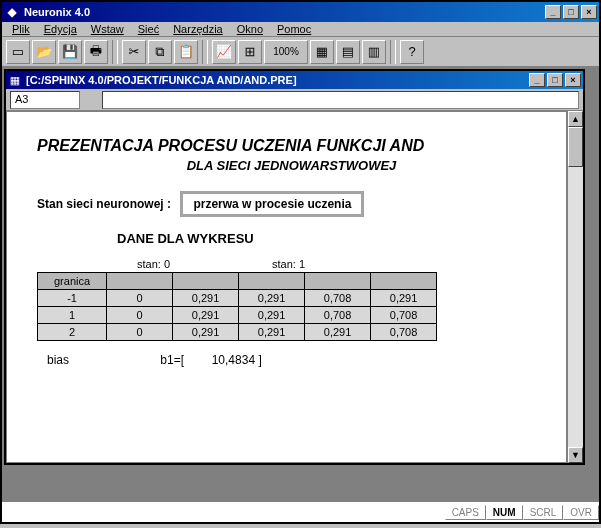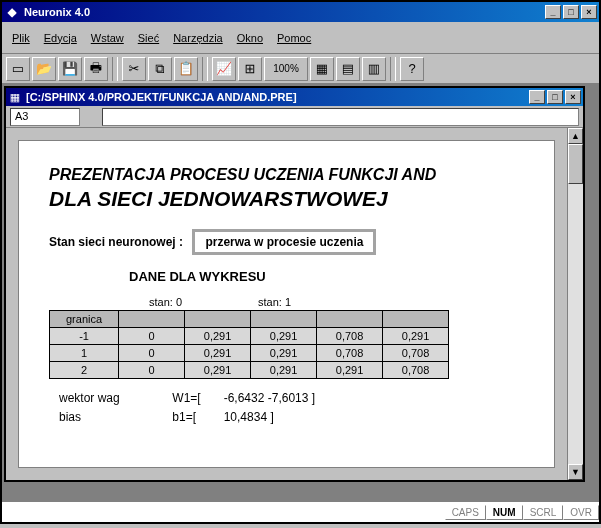--- a/index.html
+++ b/index.html
@@ -47,21 +47,21 @@
     border-right-color: #404040;
     border-bottom-color: #404040;
     font-size: 9px;
     text-align: center;
     line-height: 12px;
     color: #000;
     font-family: Arial;
     font-weight: bold;
   }
   .menubar {
-    height: 32px;
+    height: 15px;
     background: #c0c0c0;
     display: flex;
     align-items: center;
     padding: 0 4px;
     gap: 2px;
     border-bottom: 1px solid #808080;
   }
   .menubar span {
     padding: 2px 6px;
     text-decoration: underline;
@@ -136,21 +136,21 @@
     border: 1px solid #808080;
     border-top-color:#404040; border-left-color:#404040;
   }
   .content-area {
     flex: 1;
     display: flex;
   }
   .page {
     flex: 1;
     background: #fff;
-    margin: 12px;
+    margin: 0;
     padding: 24px 20px 10px 30px;
     color: #000;
     border: 1px solid #808080;
     overflow: hidden;
   }
   .vscroll {
     width: 16px;
     background: #c0c0c0;
     border-left:1px solid #808080;
     display: flex; flex-direction: column;
@@ -165,24 +165,25 @@
     border:1px solid #fff; border-right-color:#404040;border-bottom-color:#404040;
     background:#c0c0c0;}
   .h1 {
     font-size: 16px;
     font-weight: bold;
     font-style: italic;
     line-height: 1.25;
     margin-bottom: 2px;
   }
   .h2 {
-    font-size: 21px;
+    font-size: 13px;
     font-weight: bold;
     font-style: italic;
     margin-bottom: 18px;
+    text-align: center;
   }
   .status-row {
     font-size: 12px;
     margin-bottom: 14px;
   }
   .status-row .label { font-weight: bold; }
   .status-box {
     display: inline-block;
     border: 3px solid #a3a3a3;
     padding: 3px 10px;
@@ -193,21 +194,21 @@
   .sub {
     font-size: 13px;
     font-weight: bold;
     margin-bottom: 12px;
     margin-left: 80px;
   }
   .col-labels {
     display: flex;
     font-size: 11px;
     margin-left: 100px;
-    gap: 76px;
+    gap: 102px;
     margin-bottom: 2px;
     text-align: right;
   }
   table.data {
     border-collapse: collapse;
     margin-bottom: 10px;
   }
   table.data td, table.data th {
     border: 1px solid #000;
     padding: 2px 16px;
@@ -354,25 +355,20 @@
               <td>0,291</td>
               <td>0,291</td>
               <td>0,291</td>
               <td>0,708</td>
             </tr>
           </tbody>
             </table>
 
           <div class="vec-rows">
             <div>
-              <span class="lbl">wektor wag</span>
-              <span class="name">W1=[</span>
-              <span>-6,6432    -7,6013  ]</span>
-            </div>
-            <div>
               <span class="lbl">bias</span>
               <span class="name">b1=[</span>
               <span>10,4834  ]</span>
             </div>
           </div>
         </div>
 
         <div class="vscroll">
           <div class="arrow">▲</div>
           <div class="track">

